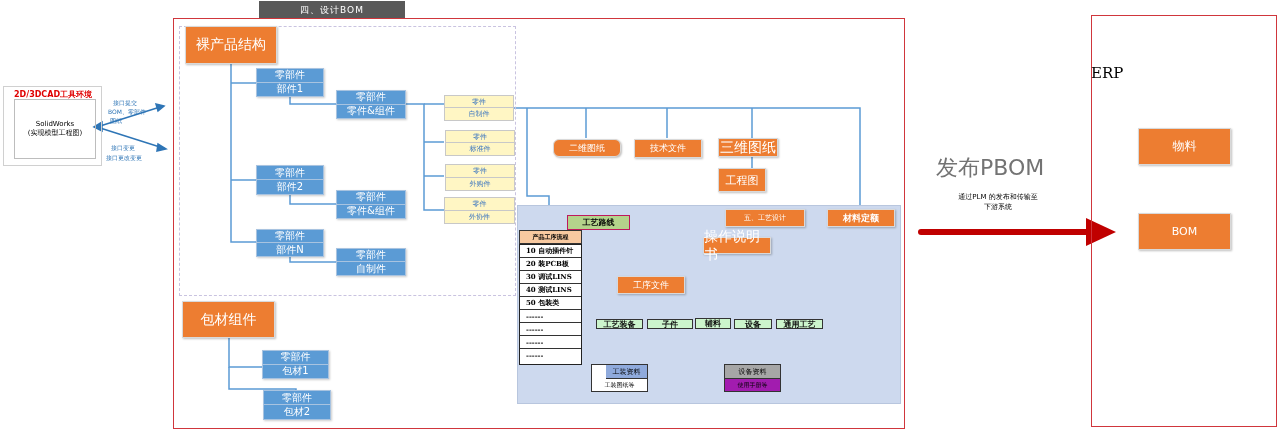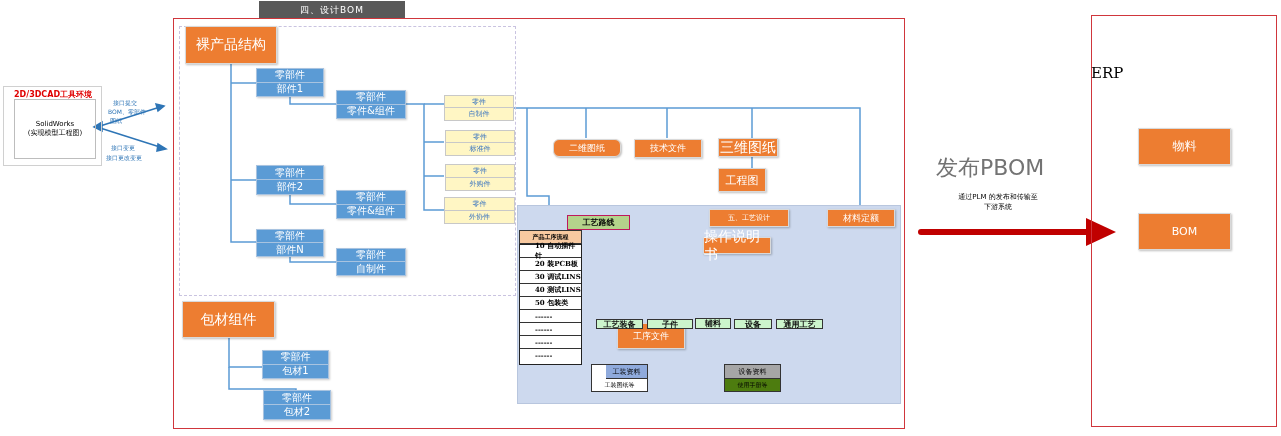--- a/index.html
+++ b/index.html
@@ -8,21 +8,21 @@
   .abs { position: absolute; }
   .frame-red { border: 1px solid #d0363c; }
   .orange { background: #ed7d31; color: #fff; border: 1px solid #d9d9d9; display:flex; align-items:center; justify-content:center; box-shadow: 1px 1px 2px rgba(0,0,0,0.25); }
   .blue2 { background: #5b9bd5; color: #fff; border: 1px solid #a8c3e0; font-size: 10px; box-shadow: 1px 1px 2px rgba(0,0,0,0.2); }
   .blue2 > div { height: 50%; display:flex; align-items:center; justify-content:center; }
   .blue2 > div:first-child { border-bottom: 1px solid #a8c3e0; }
   .yellow2 { background: #fff6c4; color: #3c76c0; border: 1px solid #c8c8c8; font-size: 7px; }
   .yellow2 > div { height: 50%; display:flex; align-items:center; justify-content:center; }
   .yellow2 > div:first-child { border-bottom: 1px solid #c8c8c8; }
   .route-table { background: #fff; border: 1px solid #222; font-size: 7px; font-family: "DejaVu Serif", serif; font-weight: bold; }
-  .route-table > div { height: 13px; border-bottom: 1px solid #333; display:flex; align-items:center; padding-left: 15px; }
+  .route-table > div { height: 13px; border-bottom: 1px solid #333; display:flex; align-items:center; padding-left: 6px; }
   .green-tag { background: #ccf5cc; border: 1px solid #333; font-size: 8px; font-weight: bold; display:flex; align-items:center; justify-content:center; color:#111; }
   svg.lines { position:absolute; left:0; top:0; pointer-events:none; }
 </style>
 </head>
 <body>
 
 <svg class="lines" width="1281" height="436">
   <g stroke="#5b9bd5" stroke-width="1.5" fill="none">
 
     <path d="M231 64 V242 H256"></path>
@@ -143,24 +143,24 @@
     <div>外协件</div>
   </div>
 
 <div class="abs orange" style="left:553px;top:139px;width:68px;height:18px;font-size:9px;border-radius:6px;">二维图纸</div>
 <div class="abs orange" style="left:634px;top:139px;width:68px;height:19px;font-size:9px;">技术文件</div>
 <div class="abs orange" style="left:718px;top:138px;width:60px;height:19px;font-size:14px;">三维图纸</div>
 <div class="abs orange" style="left:718px;top:168px;width:48px;height:24px;font-size:11px;text-align:right;">工程图</div>
 
 <div class="abs" style="left:517px;top:205px;width:384px;height:199px;background:#cdd9ee;border:1px solid #b8c6de;"></div>
 
-<div class="abs orange" style="left:709px;top:209px;width:80px;height:18px;font-size:7px;text-align:right;">五、工艺设计</div>
-<div class="abs orange" style="left:827px;top:209px;width:68px;height:18px;font-size:9px;">材料定额</div>
+<div class="abs orange" style="left:725px;top:209px;width:80px;height:18px;font-size:7px;text-align:right;">五、工艺设计</div>
+<div class="abs orange" style="left:827px;top:209px;width:68px;height:18px;font-size:9px;font-weight:bold;">材料定额</div>
 <div class="abs orange" style="left:703px;top:237px;width:68px;height:17px;font-size:14px;">操作说明书</div>
-<div class="abs orange" style="left:617px;top:276px;width:68px;height:26px;font-size:9px;margin-top:47px;">工序文件</div>
+<div class="abs orange" style="left:617px;top:276px;width:68px;height:18px;font-size:9px;">工序文件</div>
 
 <div class="abs" style="left:519px;top:215px;width:63px;height:15px;background:#b4d38b;border:1px solid #be185d;font-size:8px;font-weight:bold;display:flex;align-items:center;justify-content:center;margin-left:48px;">工艺路线</div>
 <div class="abs" style="left:519px;top:230px;width:63px;height:14px;background:#f8c9a0;border:1px solid #333;font-size:6px;font-weight:bold;display:flex;align-items:center;justify-content:center;">产品工序流程</div>
 <div class="abs route-table" style="left:519px;top:244px;width:63px;height:121px;">
   <div>10 自动插件针</div>
   <div>20 装PCB板</div>
   <div>30 调试LINS</div>
   <div>40 测试LINS</div>
   <div>50 包装类</div>
   <div>------</div>
@@ -172,21 +172,21 @@
 <div class="abs green-tag" style="left:596px;top:319px;width:47px;height:10px;">工艺装备</div>
 <div class="abs green-tag" style="left:647px;top:319px;width:46px;height:10px;">子件</div>
 <div class="abs green-tag" style="left:695px;top:318px;width:36px;height:11px;">辅料</div>
 <div class="abs green-tag" style="left:734px;top:319px;width:38px;height:10px;">设备</div>
 <div class="abs green-tag" style="left:776px;top:319px;width:47px;height:10px;">通用工艺</div>
 
 <div class="abs" style="left:591px;top:364px;width:57px;height:28px;border:1px solid #333;background:#fff;font-size:6px;">
   <div style="height:14px;background:#8faadc;border-bottom:1px solid #333;display:flex;align-items:center;justify-content:center;font-size:7px;margin-left:14px;">工装资料</div>
   <div style="height:13px;display:flex;align-items:center;justify-content:center;">工装图纸等</div>
 </div>
-<div class="abs" style="left:724px;top:364px;width:57px;height:28px;border:1px solid #333;background:#4d7c0f;font-size:6px;">
+<div class="abs" style="left:724px;top:364px;width:57px;height:28px;border:1px solid #333;background:#a21caf;font-size:6px;">
   <div style="height:14px;background:#a6a6a6;border-bottom:1px solid #333;display:flex;align-items:center;justify-content:center;font-size:7px;">设备资料</div>
   <div style="height:13px;display:flex;align-items:center;justify-content:center;">使用手册等</div>
 </div>
 
 <div class="abs orange" style="left:182px;top:301px;width:93px;height:37px;font-size:14px;">包材组件</div>
 <div class="abs blue2" style="left:262px;top:350px;width:67px;height:29px;">
   <div>零部件</div>
     <div>包材1</div>
   </div>
 <div class="abs blue2" style="left:263px;top:390px;width:68px;height:30px;">

